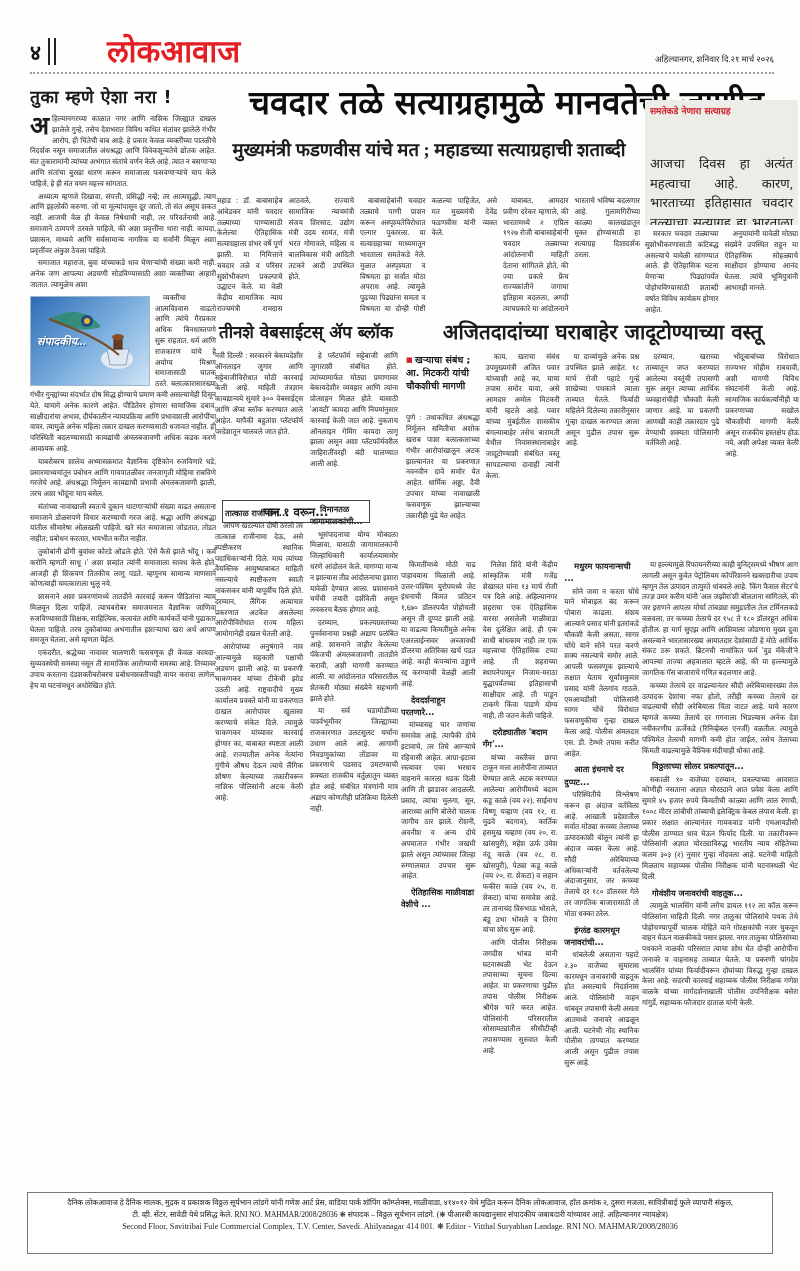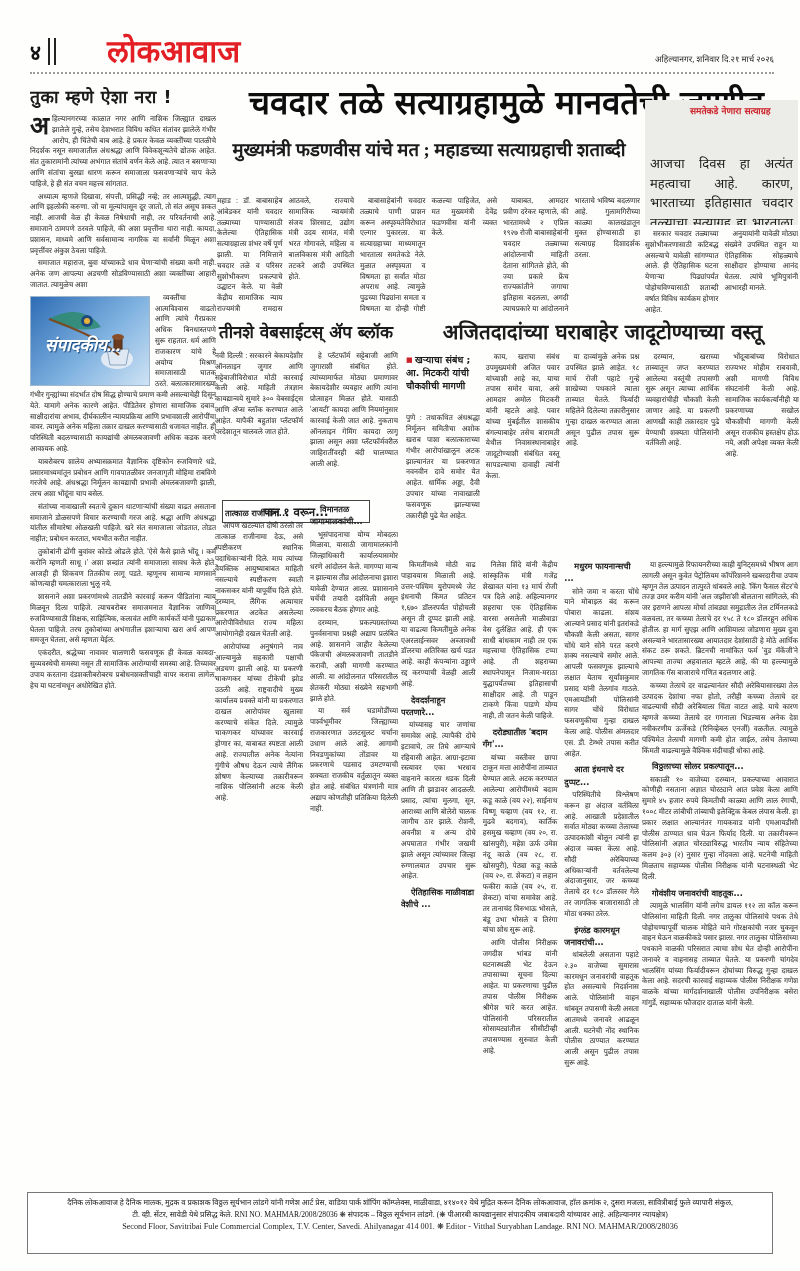--- a/index.html
+++ b/index.html
@@ -20,36 +20,36 @@
   
   .left-art { position:absolute; left:30px; top:84px; width:186px; height:1100px; overflow:hidden; }
   .left-title { font-size:17.5px; font-weight:bold; font-family:"DejaVu Sans",sans-serif; margin-bottom:6px; letter-spacing:.5px; }
   .left-art p, .ni { font-size:7.2px; line-height:1.5; text-align:justify; margin-bottom:2px; }
   .left-art p { text-indent:8px; }
   .lead-p { text-indent:0 !important; }
   .dc { float:left; font-size:25px; line-height:.85; font-weight:bold; margin:1px 3px 0 0; font-family:"DejaVu Sans",sans-serif; }
 
   .edit-box { float:left; width:120px; height:90px; margin:3px 5px 2px 0; position:relative;
               background:linear-gradient(135deg,#2e6cb5,#7fb2e0 55%,#cfe3f4); border:1px solid #9fb6cc; }
-  .edit-label { position:absolute; left:14px; top:36px; color:#ffffff; font-weight:bold; font-style:italic;
-                font-size:17px; font-family:Liberation Sans, sans-serif; text-shadow:1px 1px 1px #1c4a80; }
+  .edit-label { position:absolute; left:6px; top:36px; color:#ffffff; font-weight:bold; font-style:italic;
+                font-size:11px; font-family:Liberation Sans, sans-serif; text-shadow:1px 1px 1px #1c4a80; }
 
   
   .lead-hl { position:absolute; left:213px; top:86px; width:587px; text-align:center;
              font-size:33px; font-weight:bold; font-family:"DejaVu Sans",sans-serif; line-height:1.05; color:#0d0d0d; }
   .lead-sub { position:absolute; left:218px; top:140px; width:422px; text-align:center;
               font-size:18.5px; font-weight:bold; line-height:1.1; }
   .lead-body { position:absolute; left:217px; top:196px; width:423px; height:120px; overflow:hidden;
                column-count:6; column-gap:6px; }
   .lead-body-right { position:absolute; left:645px; top:229px; width:153px; height:87px; overflow:hidden;
                      column-count:2; column-gap:6px; }
 
   .graybox { position:absolute; left:645px; top:100px; width:153px; height:125px; background:#ececE8;
              background:#ecece8; padding:4px 5px; overflow:hidden; }
-  .graybox-title { color:#cc2229; font-weight:bold; font-size:9px; margin-bottom:2px; font-family:"DejaVu Sans",sans-serif;margin-left:40px; }
+  .graybox-title { color:#cc2229; font-weight:bold; font-size:9px; margin-bottom:2px; font-family:"DejaVu Sans",sans-serif; }
   .graybox-body { font-size:13px; line-height:1.5; text-align:justify;margin-top:37px; }
 
   
   .web-hl { position:absolute; left:213px; top:320px; width:186px; text-align:center;
             font-size:17px; font-weight:bold; font-family:"DejaVu Sans",sans-serif; }
   .web-body { position:absolute; left:215px; top:351px; width:183px; height:145px; overflow:hidden;
               column-count:2; column-gap:7px; }
   .ajit-hl { position:absolute; left:405px; top:317px; width:395px; text-align:center;
              font-size:20.5px; font-weight:bold; font-family:"DejaVu Sans",sans-serif; }
   .ajit-body { position:absolute; left:406px; top:352px; width:393px; height:206px; overflow:hidden;

